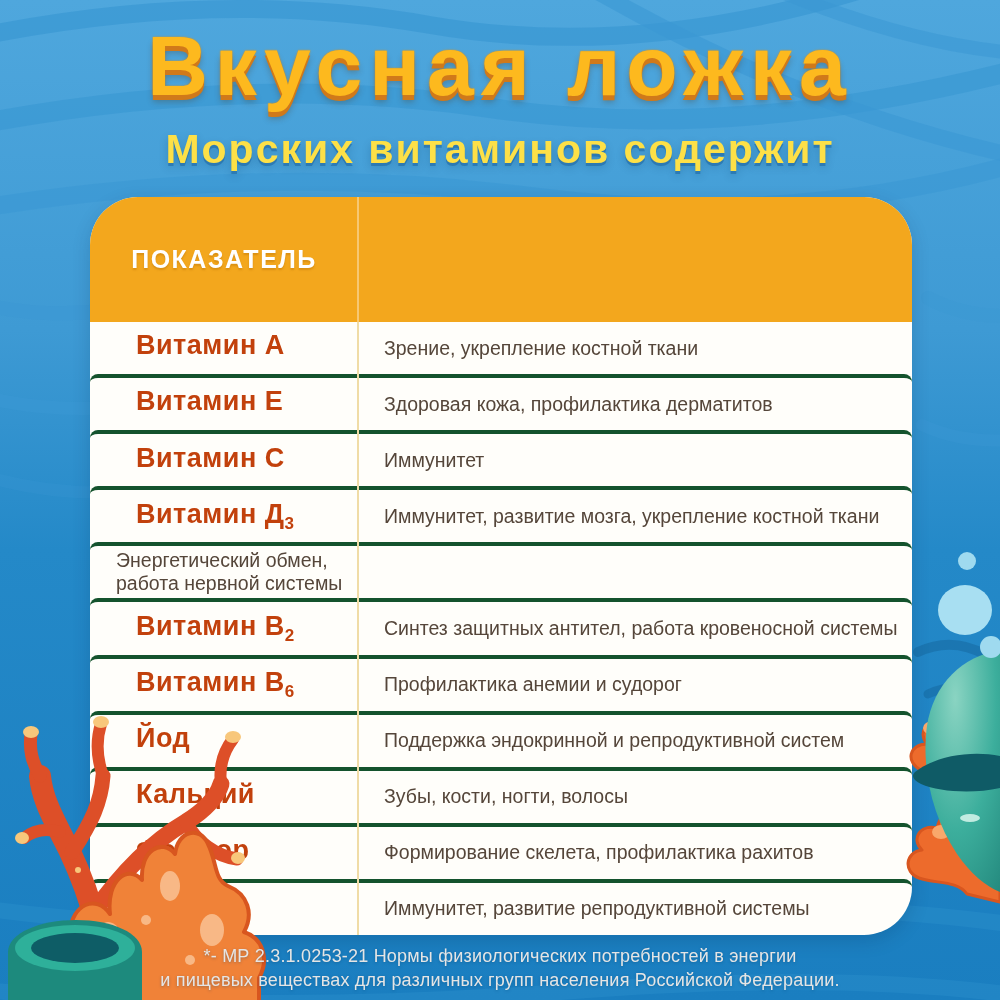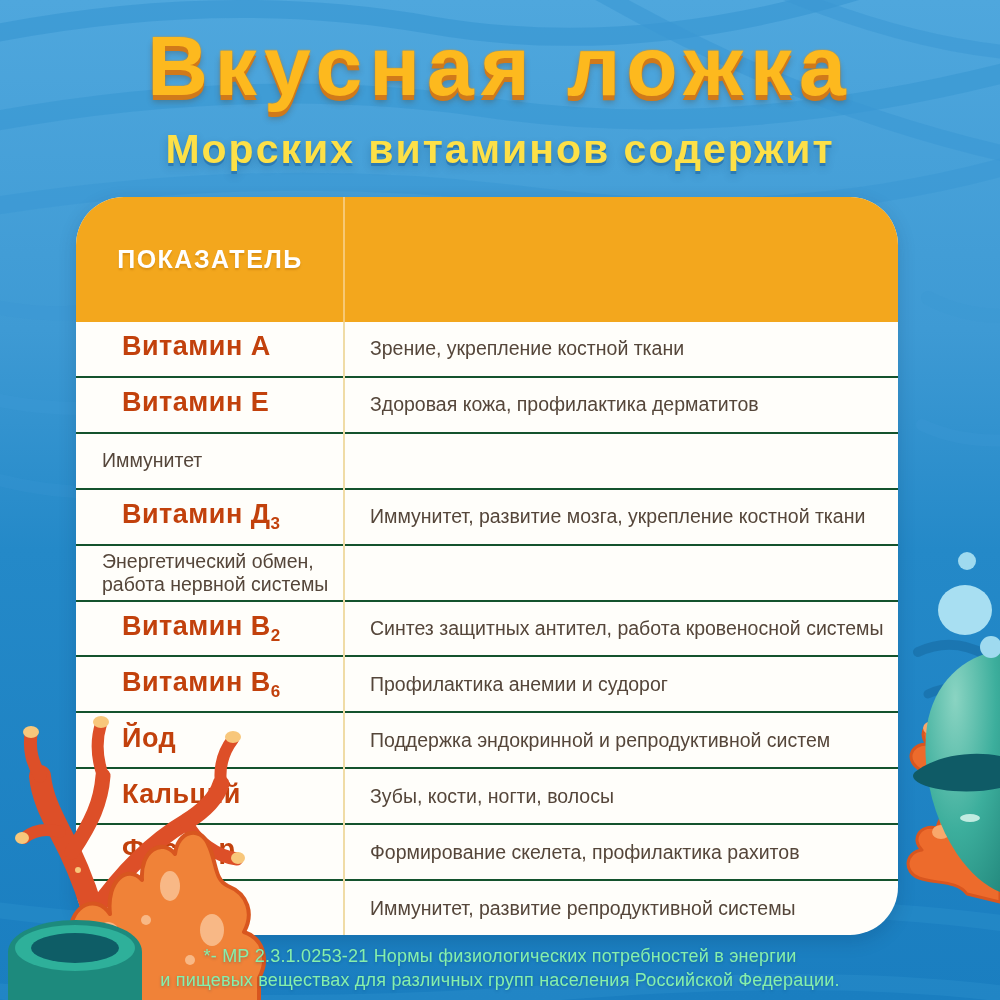--- a/index.html
+++ b/index.html
@@ -21,51 +21,51 @@
   .subtitle{
     position:absolute;left:0;top:126px;width:1000px;
     text-align:center;font-weight:bold;font-size:41px;letter-spacing:2px;
     color:#fde047;
     text-shadow:0 3px 0 rgba(30,100,160,.55), 0 4px 8px rgba(0,50,90,.25);
     white-space:nowrap;
   }
 
   
   .card{
-    position:absolute;left:76px;top:197px;width:822px;height:738px;
+    position:absolute;left:90px;top:197px;width:822px;height:738px;
     background:#FFFEFA;border-radius:48px;overflow:hidden;
     box-shadow:0 6px 18px rgba(0,40,80,.18);
   }
   .thead{
     height:125px;background:#F3A71D;
     display:grid;grid-template-columns:268px 1fr;align-items:center;
   }
   .th{
     text-align:center;color:#ffffff;font-weight:bold;font-size:25px;letter-spacing:1.5px;
     text-shadow:0 2px 2px rgba(170,100,0,.35);
   }
   .vline-head{position:absolute;left:267px;top:0;width:2px;height:125px;background:rgba(255,255,255,.38);}
   .vline-body{position:absolute;left:267px;top:125px;width:2px;bottom:0;background:#F0DCA6;}
   .tbody{height:613px;display:flex;flex-direction:column;}
   .row{flex:1;display:grid;grid-template-columns:268px 1fr;align-items:center;}
-  .row + .row{border-top:2px solid #14532d;}
+  .row + .row{border-top:4px solid #14532d;border-radius:8px;}
   .cell.name{
     padding-left:46px;font-size:27px;font-weight:bold;color:#c2410c;letter-spacing:.5px;
     white-space:nowrap;
   }
   .cell.name sub{font-size:17px;font-weight:bold;}
   .cell.desc{
     padding-left:26px;
     font-size:19.5px;color:#55463A;line-height:1.18;
   }
 
   
   .footnote{
     position:absolute;left:0;top:944px;width:1000px;text-align:center;
-    color:#86efac;font-size:18px;line-height:1.35;letter-spacing:.2px;
+    color:#e5e5e5;font-size:18px;line-height:1.35;letter-spacing:.2px;
     text-shadow:0 1px 3px rgba(0,60,100,.35);
   }
 
   
   .coral-left{position:absolute;left:0;bottom:0;width:300px;height:320px;}
   .deco-right{position:absolute;right:0;top:632px;width:125px;height:292px;}
   .bubble{position:absolute;border-radius:50%;background:#9FDAEF;}
   .bubble.b1{left:958px;top:552px;width:18px;height:18px;}
   .bubble.b2{left:938px;top:585px;width:54px;height:50px;background:#A8DFF2;}
   .bubble.b3{left:980px;top:636px;width:22px;height:22px;}
@@ -126,20 +126,21 @@
     <div class="tbody">
       <div class="row">
         <div class="cell name"><span>Витамин А</span><sub></sub></div>
         <div class="cell desc">Зрение, укрепление костной ткани</div>
       </div>
       <div class="row">
         <div class="cell name"><span>Витамин Е</span><sub></sub></div>
         <div class="cell desc">Здоровая кожа, профилактика дерматитов</div>
       </div>
       <div class="row">
+        <div class="cell name"><span>Витамин С</span><sub></sub></div>
         <div class="cell desc">Иммунитет</div>
       </div>
       <div class="row">
         <div class="cell name"><span>Витамин Д</span><sub>3</sub></div>
         <div class="cell desc">Иммунитет, развитие мозга, укрепление костной ткани</div>
       </div>
       <div class="row">
         <div class="cell desc">Энергетический обмен, работа нервной системы</div>
       </div>
       <div class="row">

